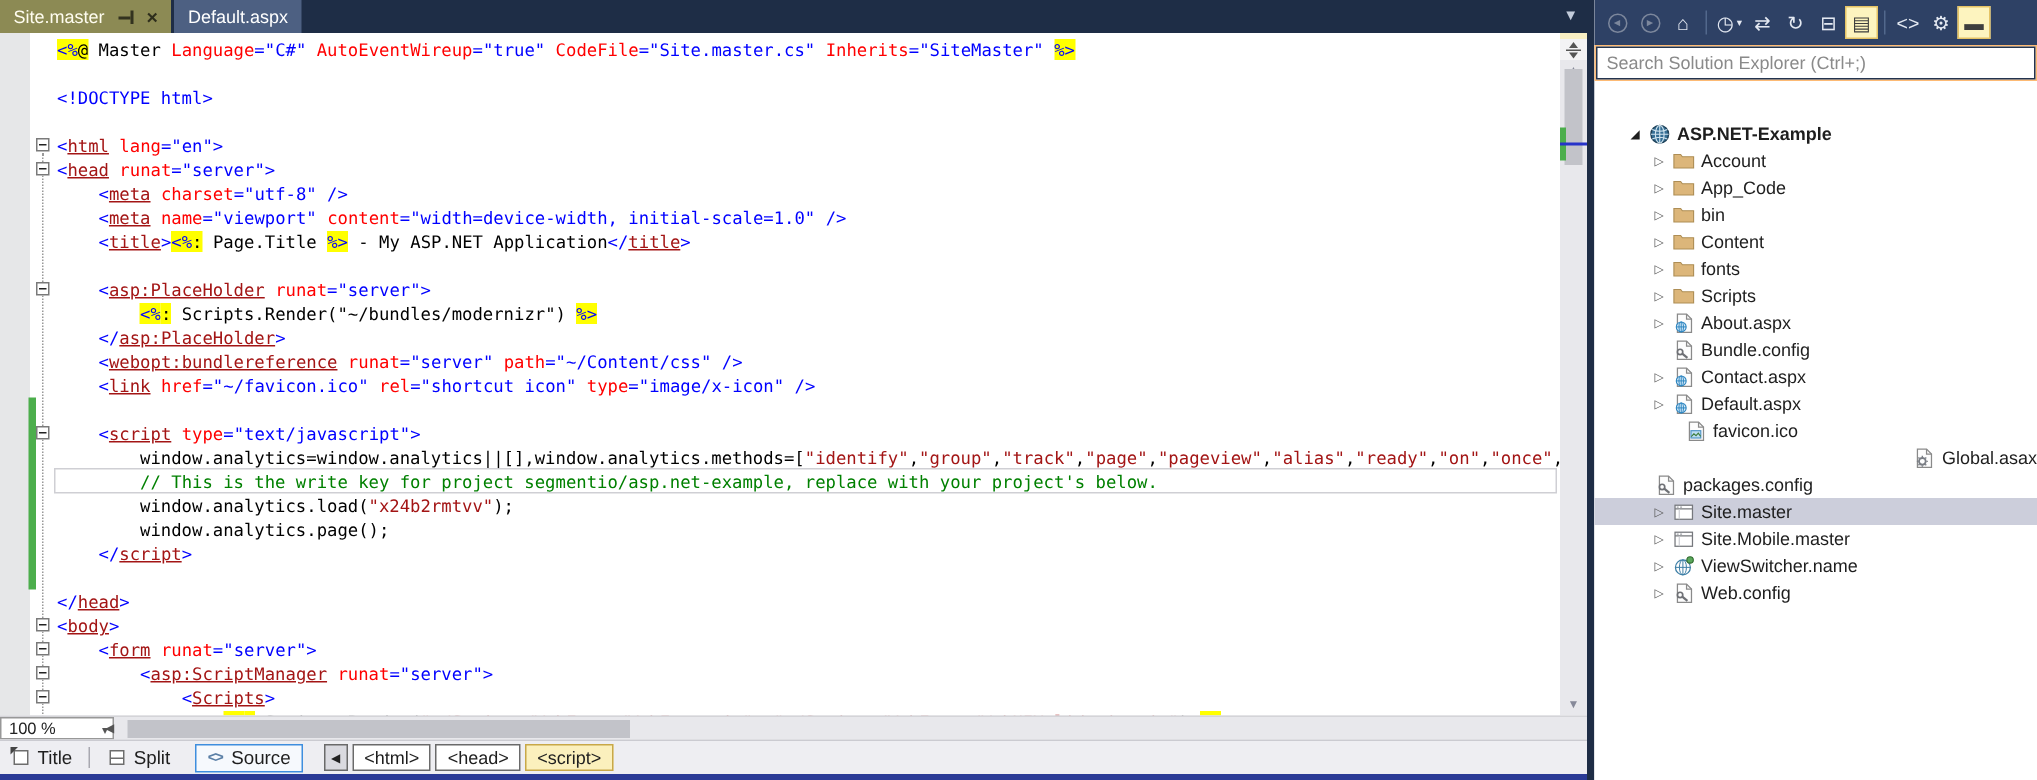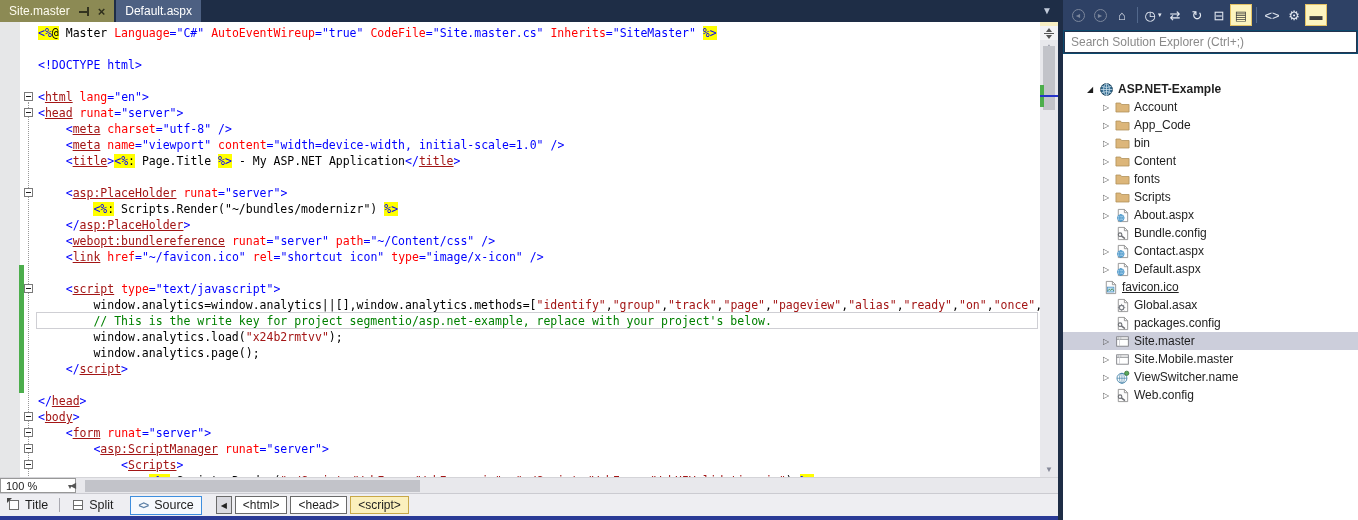--- a/index.html
+++ b/index.html
@@ -75,21 +75,21 @@
   
   .right-pane { position:absolute; left:1063px; top:0; width:295px; height:520px; background:#fff; }
   .se-title { height:22px; background:#4D6896; color:#fff; font-size:12px; line-height:22px; padding-left:8px; }
   .se-toolbar { height:30px; background:#2E4165; display:flex; align-items:center; padding-left:4px; }
   .tb-btn { width:22px; height:22px; display:flex; align-items:center; justify-content:center; color:#E4E9F2; font-size:13px; position:relative; }
   .tb-btn.disabled { color:#7C879C; }
   .tb-btn.toggled { background:#FDF4BF; border:1px solid #E5C365; color:#3E3E3E; }
   .tb-sep { width:1px; height:16px; background:#52688C; margin:0 4px; }
   .tb-caret { font-size:7px; margin-left:2px; color:#E4E9F2; }
   .circled { border:1px solid currentColor; border-radius:50%; width:13px; height:13px; font-size:7px; line-height:11px; text-align:center; }
-  .se-search { height:24px; background:#0c4a6e; padding:1px; }
+  .se-search { height:24px; background:#fdba74; padding:1px; }
   .se-search input { width:100%; height:22px; border:1px solid #23344F; background:#fff; font-size:12px; color:#444; padding:0 6px; font-family:"Liberation Sans",sans-serif; }
   .se-search input::placeholder { color:#8A8A8A; }
   .se-tree { position:absolute; left:0; top:80px; right:0; bottom:0; background:#fff; font-size:12px; color:#1E1E1E; }
   .trow { height:18px; display:flex; align-items:center; white-space:nowrap; cursor:default; }
   .trow.selected { background:#CCCEDB; }
   .t-arrow { width:14px; flex:0 0 14px; text-align:center; font-size:8px; color:#5A5A5A; }
   .t-arrow.exp { color:#1E1E1E; }
   .t-icon { width:18px; flex:0 0 18px; height:16px; display:flex; align-items:center; justify-content:center; }
   .t-label { padding-left:3px; }
   .t-label.bold { font-weight:bold; }
@@ -339,45 +339,45 @@
           <svg width="15" height="15" viewBox="0 0 16 16">
             <path d="M3.5 1.5 H10 L13.5 5 V14.5 H3.5 Z" fill="#FDFDFD" stroke="#8A8A8A" stroke-width="0.9"></path>
             <path d="M10 1.5 V5 H13.5" fill="none" stroke="#8A8A8A" stroke-width="0.9"></path>
             <circle cx="6.2" cy="10.6" r="3.5" fill="#D6EAF8" stroke="#2E86C1" stroke-width="0.8"></circle>
             <path d="M2.7 10.6 H9.7 M6.2 7.1 V14.1" stroke="#2E86C1" stroke-width="0.7" fill="none"></path>
             <ellipse cx="6.2" cy="10.6" rx="1.6" ry="3.5" fill="none" stroke="#2E86C1" stroke-width="0.7"></ellipse>
           </svg>
         </span>
         <span class="t-label">Default.aspx</span>
       </div>
-      <div class="trow" style="padding-left: 24px; text-decoration: underline;">
+      <div class="trow" style="padding-left: 44px;">
         <span class="t-arrow"></span>
         <span class="t-icon">
           <svg width="15" height="15" viewBox="0 0 16 16">
             <path d="M3.5 1.5 H10 L13.5 5 V14.5 H3.5 Z" fill="#FDFDFD" stroke="#8A8A8A" stroke-width="0.9"></path>
             <path d="M10 1.5 V5 H13.5" fill="none" stroke="#8A8A8A" stroke-width="0.9"></path>
             <rect x="4.6" y="7.6" width="7" height="5.2" fill="#BBDDF2" stroke="#4A90C4" stroke-width="0.8"></rect>
             <path d="M4.8 11.8 l1.9-2 1.5 1.3 1.6-1.8 1.7 2.3" stroke="#3E7D3E" stroke-width="0.8" fill="none"></path>
           </svg>
         </span>
         <span class="t-label">favicon.ico</span>
       </div>
-      <div class="trow" style="padding-left: 36px;">
+      <div class="trow" style="padding-left: 36px; justify-content: flex-end;">
         <span class="t-arrow"></span>
         <span class="t-icon">
           <svg width="15" height="15" viewBox="0 0 16 16">
             <path d="M3.5 1.5 H10 L13.5 5 V14.5 H3.5 Z" fill="#FDFDFD" stroke="#8A8A8A" stroke-width="0.9"></path>
             <path d="M10 1.5 V5 H13.5" fill="none" stroke="#8A8A8A" stroke-width="0.9"></path>
             <circle cx="7" cy="10.2" r="2.4" fill="none" stroke="#7A7E85" stroke-width="1.3"></circle>
             <path d="M7 7.3 V6.3 M7 13.1 V14.1 M4.1 10.2 H3.1 M9.9 10.2 H10.9 M5 8.2 l-.8-.8 M9 12.2 l.8.8 M9 8.2 l.8-.8 M5 12.2 l-.8.8" stroke="#7A7E85" stroke-width="1"></path>
           </svg>
         </span>
         <span class="t-label">Global.asax</span>
       </div>
-      <div class="trow" style="padding-left: 36px;">
+      <div class="trow" style="padding-left: 24px;">
         <span class="t-arrow"></span>
         <span class="t-icon">
           <svg width="15" height="15" viewBox="0 0 16 16">
             <path d="M3.5 1.5 H10 L13.5 5 V14.5 H3.5 Z" fill="#FDFDFD" stroke="#8A8A8A" stroke-width="0.9"></path>
             <path d="M10 1.5 V5 H13.5" fill="none" stroke="#8A8A8A" stroke-width="0.9"></path>
             <path d="M5.6 9.4 L10.6 13.4" stroke="#6E7075" stroke-width="1.6"></path>
             <circle cx="5.4" cy="9.2" r="1.9" fill="#FDFDFD" stroke="#6E7075" stroke-width="1.2"></circle>
           </svg>
         </span>
         <span class="t-label">packages.config</span>

